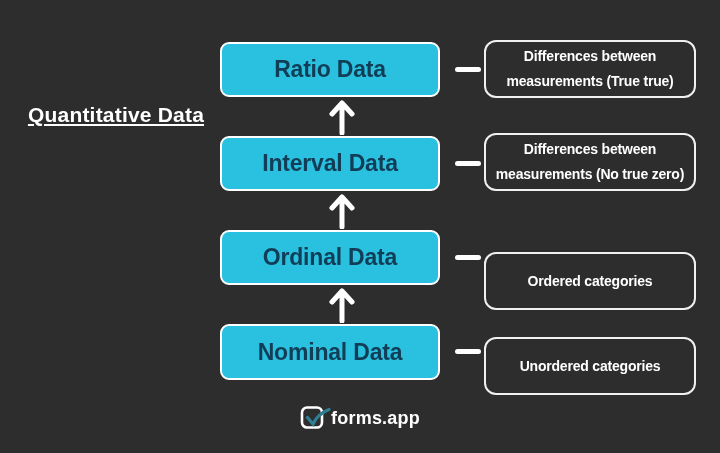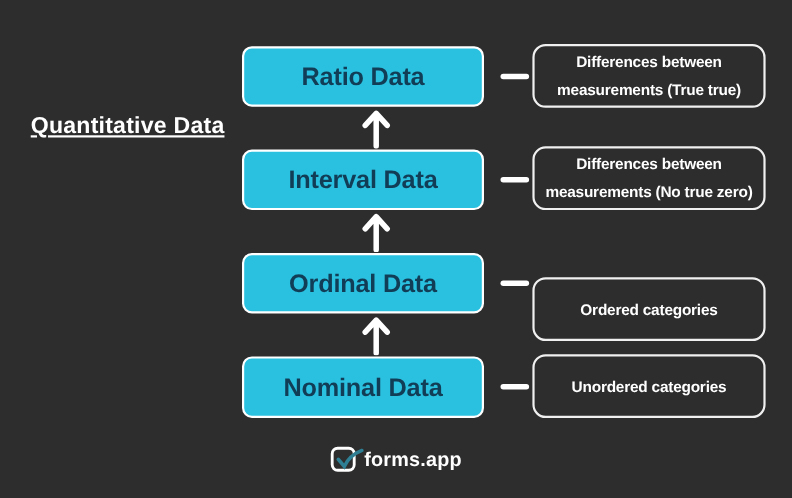--- a/index.html
+++ b/index.html
@@ -84,21 +84,21 @@
     text-align: center;
     color: #ffffff;
     font-weight: bold;
     font-size: 14px;
     line-height: 25px;
     letter-spacing: -0.2px;
   }
   .d1 { top: 40px;  }
   .d2 { top: 133px; }
   .d3 { top: 228px; margin-top: 24px; }
-  .d4 { top: 322px; align-items: center; }
+  .d4 { top: 337px; align-items: center; }
   .desc-line { display: block; white-space: nowrap; }
 
   
   .arrow {
     position: absolute;
     left: 328px;
     width: 28px;
     height: 36px;
   }
   .a1 { top: 99px;  }

